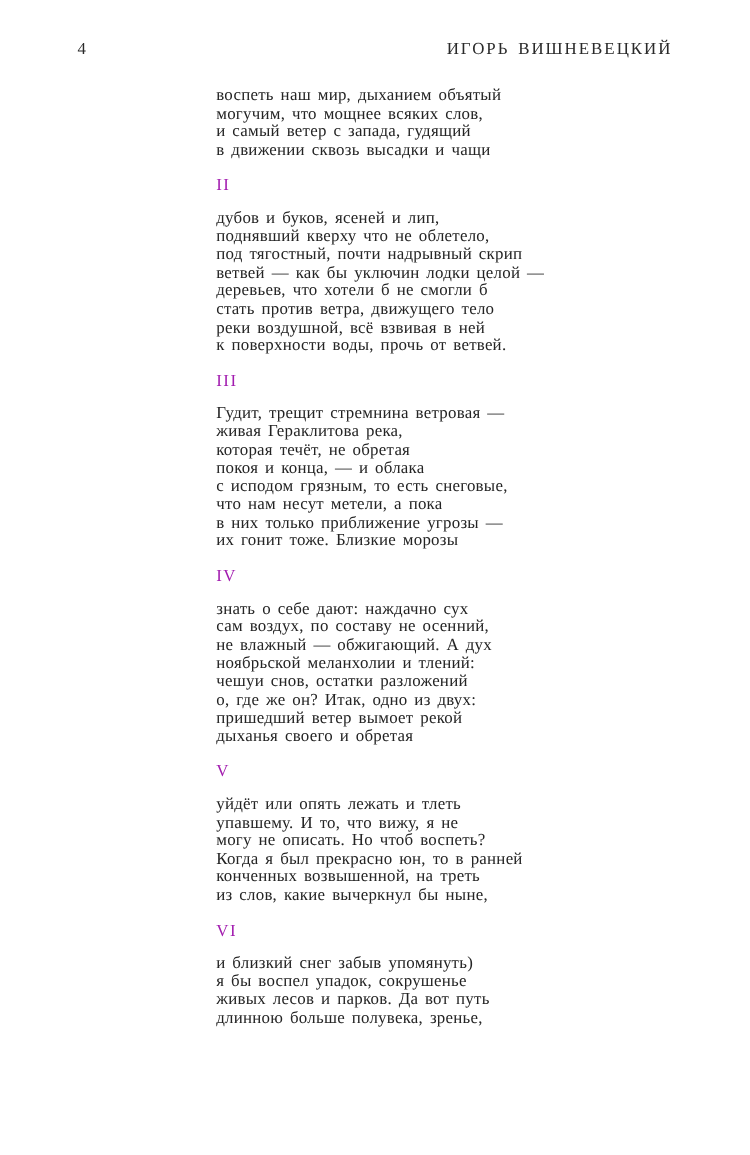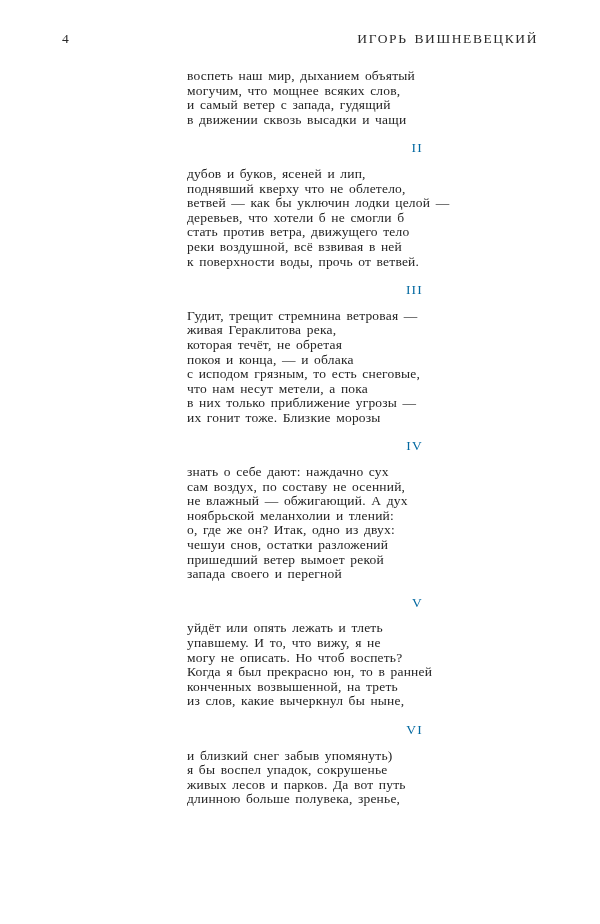--- a/index.html
+++ b/index.html
@@ -47,28 +47,27 @@
     color: #242424;
   }
   .poem-section {
     margin: 0;
   }
   .section-heading {
     width: 250px;
     margin: 14px 0 11px 0;
     font-size: 13.5px;
     font-weight: normal;
-    text-align: right;
+    text-align: left;
     letter-spacing: 1.2px;
     line-height: 14.6px;
-    color: #0369a1;
+    color: #a21caf;
   }
   .poem-line {
     white-space: nowrap;
-    margin-left: 14px;
   }
 </style>
 </head>
 <body>
 
 <div class="page">
 
   <header class="page-header">
     <span class="page-number">4</span>
     <span class="running-head">ИГОРЬ ВИШНЕВЕЦКИЙ</span>
@@ -80,20 +79,21 @@
       <div class="poem-line">воспеть наш мир, дыханием объятый</div>
       <div class="poem-line">могучим, что мощнее всяких слов,</div>
       <div class="poem-line">и самый ветер с запада, гудящий</div>
       <div class="poem-line">в движении сквозь высадки и чащи</div>
     </section>
 
     <section class="poem-section">
       <h2 class="section-heading">II</h2>
       <div class="poem-line">дубов и буков, ясеней и лип,</div>
       <div class="poem-line">поднявший кверху что не облетело,</div>
+      <div class="poem-line">под тягостный, почти надрывный скрип</div>
       <div class="poem-line">ветвей — как бы уключин лодки целой —</div>
       <div class="poem-line">деревьев, что хотели б не смогли б</div>
       <div class="poem-line">стать против ветра, движущего тело</div>
       <div class="poem-line">реки воздушной, всё взвивая в ней</div>
       <div class="poem-line">к поверхности воды, прочь от ветвей.</div>
     </section>
 
     <section class="poem-section">
       <h2 class="section-heading">III</h2>
       <div class="poem-line">Гудит, трещит стремнина ветровая —</div>
@@ -105,24 +105,24 @@
       <div class="poem-line">в них только приближение угрозы —</div>
       <div class="poem-line">их гонит тоже. Близкие морозы</div>
     </section>
 
     <section class="poem-section">
       <h2 class="section-heading">IV</h2>
       <div class="poem-line">знать о себе дают: наждачно сух</div>
       <div class="poem-line">сам воздух, по составу не осенний,</div>
       <div class="poem-line">не влажный — обжигающий. А дух</div>
       <div class="poem-line">ноябрьской меланхолии и тлений:</div>
+      <div class="poem-line">чешуи снов, остатки разложений</div>
       <div class="poem-line">о, где же он? Итак, одно из двух:</div>
-      <div class="poem-line">чешуи снов, остатки разложений</div>
       <div class="poem-line">пришедший ветер вымоет рекой</div>
-      <div class="poem-line">запада своего и перегной</div>
+      <div class="poem-line">дыханья своего и обретая</div>
     </section>
 
     <section class="poem-section">
       <h2 class="section-heading">V</h2>
       <div class="poem-line">уйдёт или опять лежать и тлеть</div>
       <div class="poem-line">упавшему. И то, что вижу, я не</div>
       <div class="poem-line">могу не описать. Но чтоб воспеть?</div>
       <div class="poem-line">Когда я был прекрасно юн, то в ранней</div>
       <div class="poem-line">конченных возвышенной, на треть</div>
       <div class="poem-line">из слов, какие вычеркнул бы ныне,</div>

